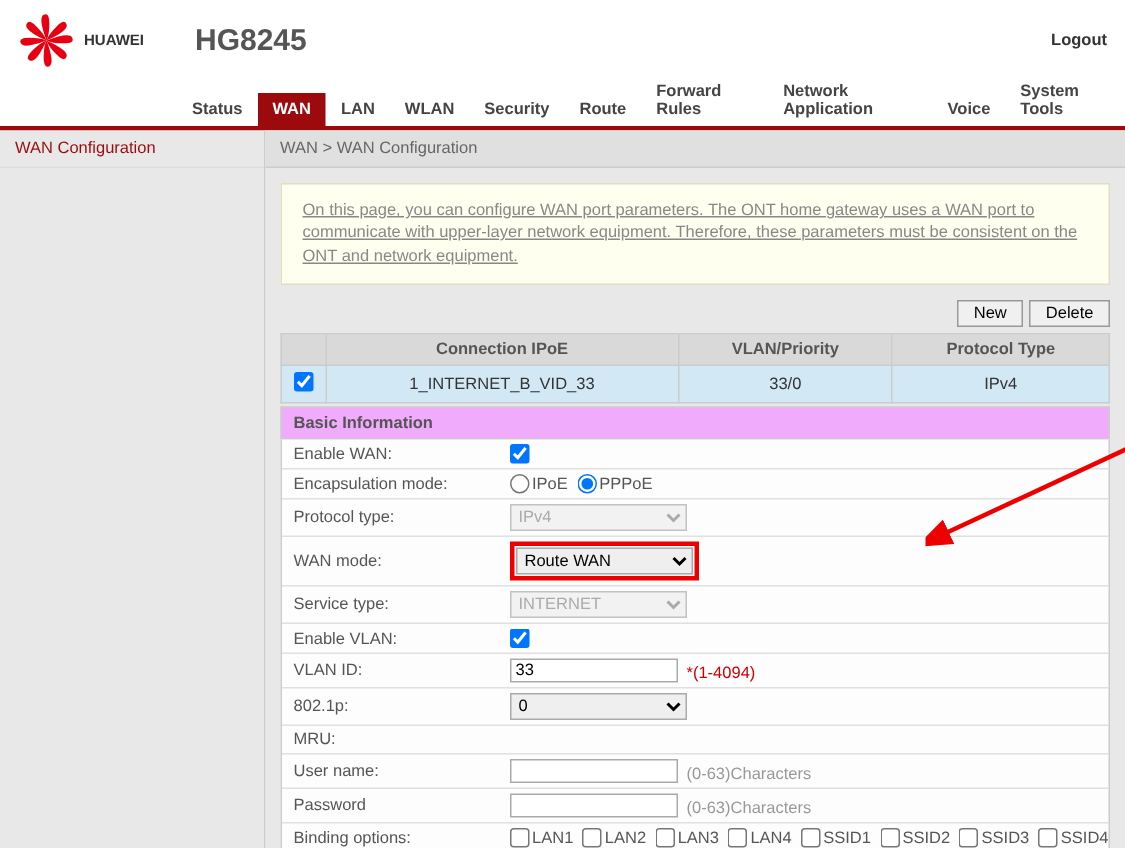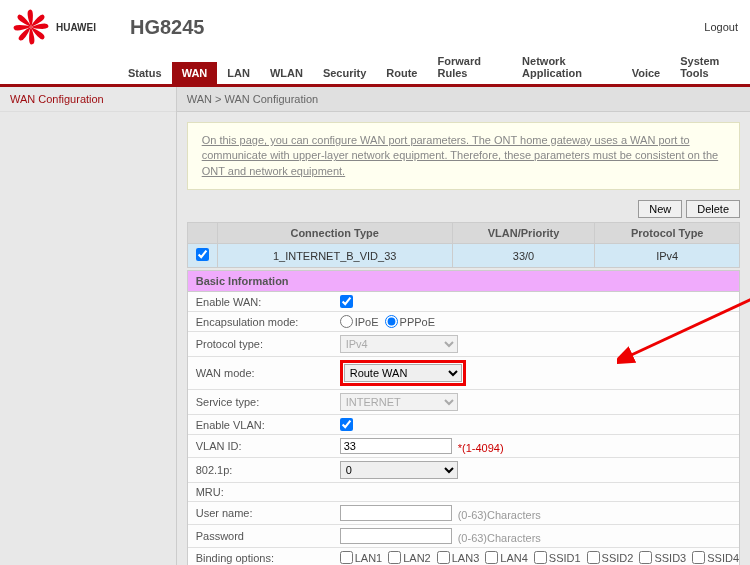--- a/index.html
+++ b/index.html
@@ -2,21 +2,21 @@
 <html><head>
   <meta charset="utf-8">
   <style>
     * { box-sizing: border-box; margin: 0; padding: 0; }
     body { font-family: Arial, sans-serif; font-size: 11px; color: #333; background: #fff; width: 750px; }
     .header { display: flex; align-items: center; padding: 8px 12px 0; }
     .logo-area { display: flex; align-items: center; gap: 6px; width: 108px; }
     .logo-svg { width: 38px; height: 38px; }
     .logo-txt { font-size: 10px; font-weight: bold; color: #333; }
     .model { font-size: 20px; font-weight: bold; color: #555; margin-left: 10px; flex: 1; }
-    .logout { font-size: 11px; color: #333; font-weight: normal; cursor: pointer; }
+    .logout { font-size: 11px; color: #333; font-weight: bold; cursor: pointer; }
     .nav { display: flex; border-bottom: 3px solid #9d0a0e; margin-top: 4px; align-items: flex-end; padding-left: 118px; }
     .nav-item { padding: 5px 10px; font-size: 11px; font-weight: bold; color: #444; cursor: pointer; }
     .nav-item.active { background: #9d0a0e; color: #fff; }
     .main { display: flex; }
     .sidebar { width: 210px; background: #e8e8e8; border-right: 1px solid #ccc; min-height: 480px; padding-top: 0; }
     .sidebar-item { padding: 6px 10px; font-size: 11px; color: #9d0a0e; border-bottom: 1px solid #ddd; }
     .content { flex: 1; background: #e8e8e8; }
     .breadcrumb { padding: 6px 10px; font-size: 11px; color: #666; background: #e0e0e0; border-bottom: 1px solid #ccc; }
     .infobox { background: #fffff0; border: 1px solid #e0e0c0; padding: 10px 14px; margin: 10px; font-size: 11px; color: #888; line-height: 1.4; text-decoration: underline; }
     .toolbar { display: flex; justify-content: flex-end; gap: 4px; padding: 0 10px 4px; }
@@ -83,21 +83,21 @@
     <div class="breadcrumb">WAN &gt; WAN Configuration</div>
     <div class="infobox">On this page, you can configure WAN port parameters. The ONT home gateway uses a WAN port to communicate with upper-layer network equipment. Therefore, these parameters must be consistent on the ONT and network equipment.</div>
     <div class="toolbar">
       <button class="btn">New</button>
       <button class="btn">Delete</button>
     </div>
     <table class="tbl">
       <thead>
           <tr>
         <th style="width:30px"></th>
-        <th>Connection Type</th>
+        <th>Connection IPoE</th>
         <th>VLAN/Priority</th>
         <th>Protocol Type</th>
       </tr>
         </thead>
       <tbody>
           <tr>
         <td><input type="checkbox" checked="" style=""></td>
         <td>1_INTERNET_B_VID_33</td>
         <td>33/0</td>
         <td>IPv4</td>

